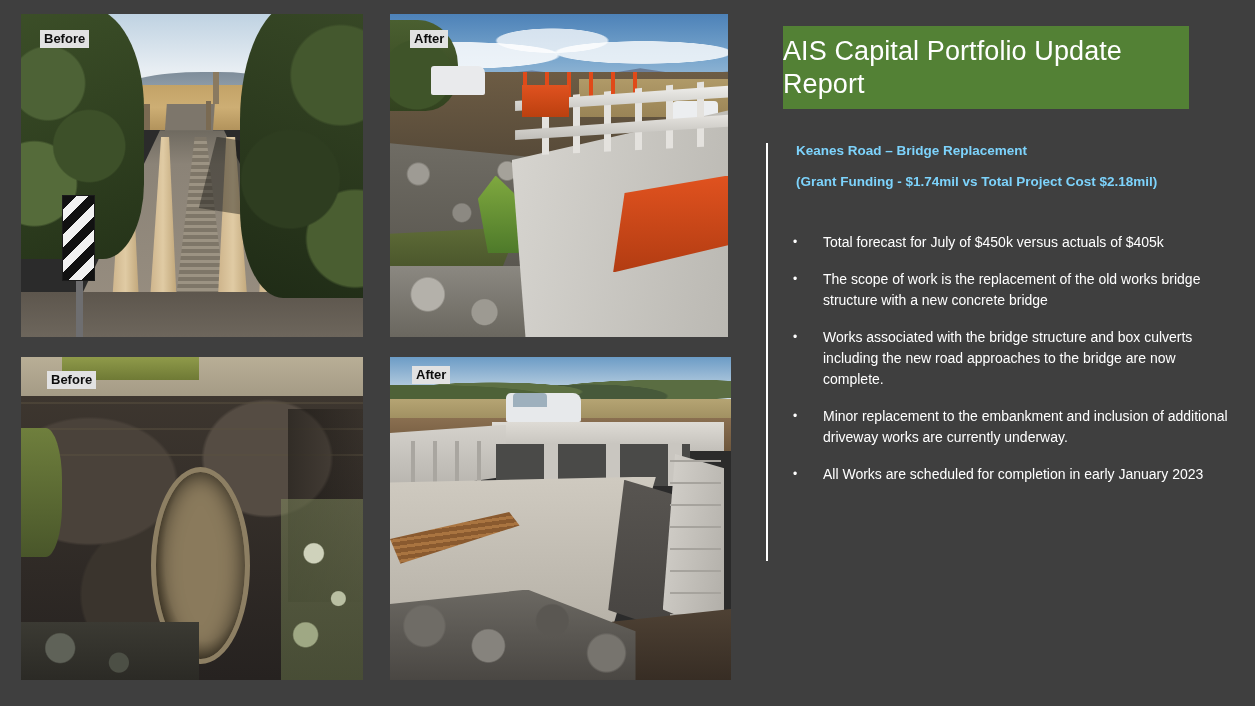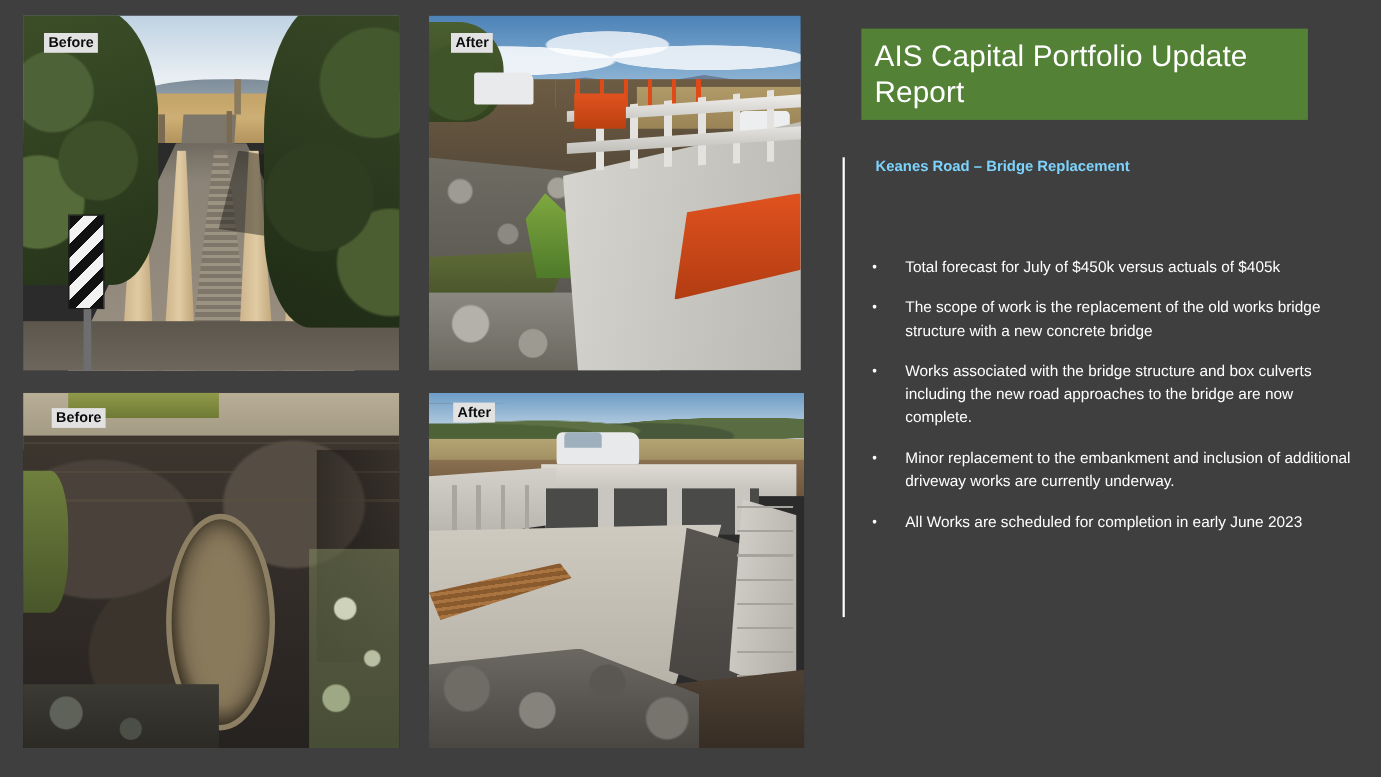--- a/index.html
+++ b/index.html
@@ -367,21 +367,21 @@
   }
 
   
   #title-banner {
     position: absolute;
     left: 783px; top: 26px;
     width: 406px; height: 83px;
     background: #538135;
     display: flex;
     align-items: center;
-    padding: 0 12px;
+    padding: 0 0;
     box-sizing: border-box;
   }
   #title-text {
     color: #ffffff;
     font-size: 27px;
     line-height: 33px;
     font-weight: normal;
     letter-spacing: .1px;
   }
 
@@ -517,20 +517,21 @@
   </div>
 
   <div id="title-banner">
     <div id="title-text">AIS Capital Portfolio Update Report</div>
   </div>
 
   <div id="divider"></div>
 
   <div id="headings">
     <div class="heading">Keanes Road – Bridge Replacement</div>
+    <div class="heading">(Grant Funding - $1.74mil vs Total Project Cost $2.18mil)</div>
   </div>
 
   <div id="bullets">
     <div class="bullet">
       <span class="dot">•</span>
       <span class="btext">Total forecast for July of $450k versus actuals of $405k</span>
     </div>
     <div class="bullet">
       <span class="dot">•</span>
       <span class="btext">The scope of work is the replacement of the old works bridge structure with a new concrete bridge</span>
@@ -538,17 +539,17 @@
     <div class="bullet">
       <span class="dot">•</span>
       <span class="btext">Works associated with the bridge structure and box culverts including the new road approaches to the bridge are now complete.</span>
     </div>
     <div class="bullet">
       <span class="dot">•</span>
       <span class="btext">Minor replacement to the embankment and inclusion of additional driveway works are currently underway.</span>
     </div>
     <div class="bullet">
       <span class="dot">•</span>
-      <span class="btext">All Works are scheduled for completion in early June 2023</span>
+      <span class="btext">All Works are scheduled for completion in early January 2023</span>
     </div>
   </div>
 
 </div>
 
 </body></html>

